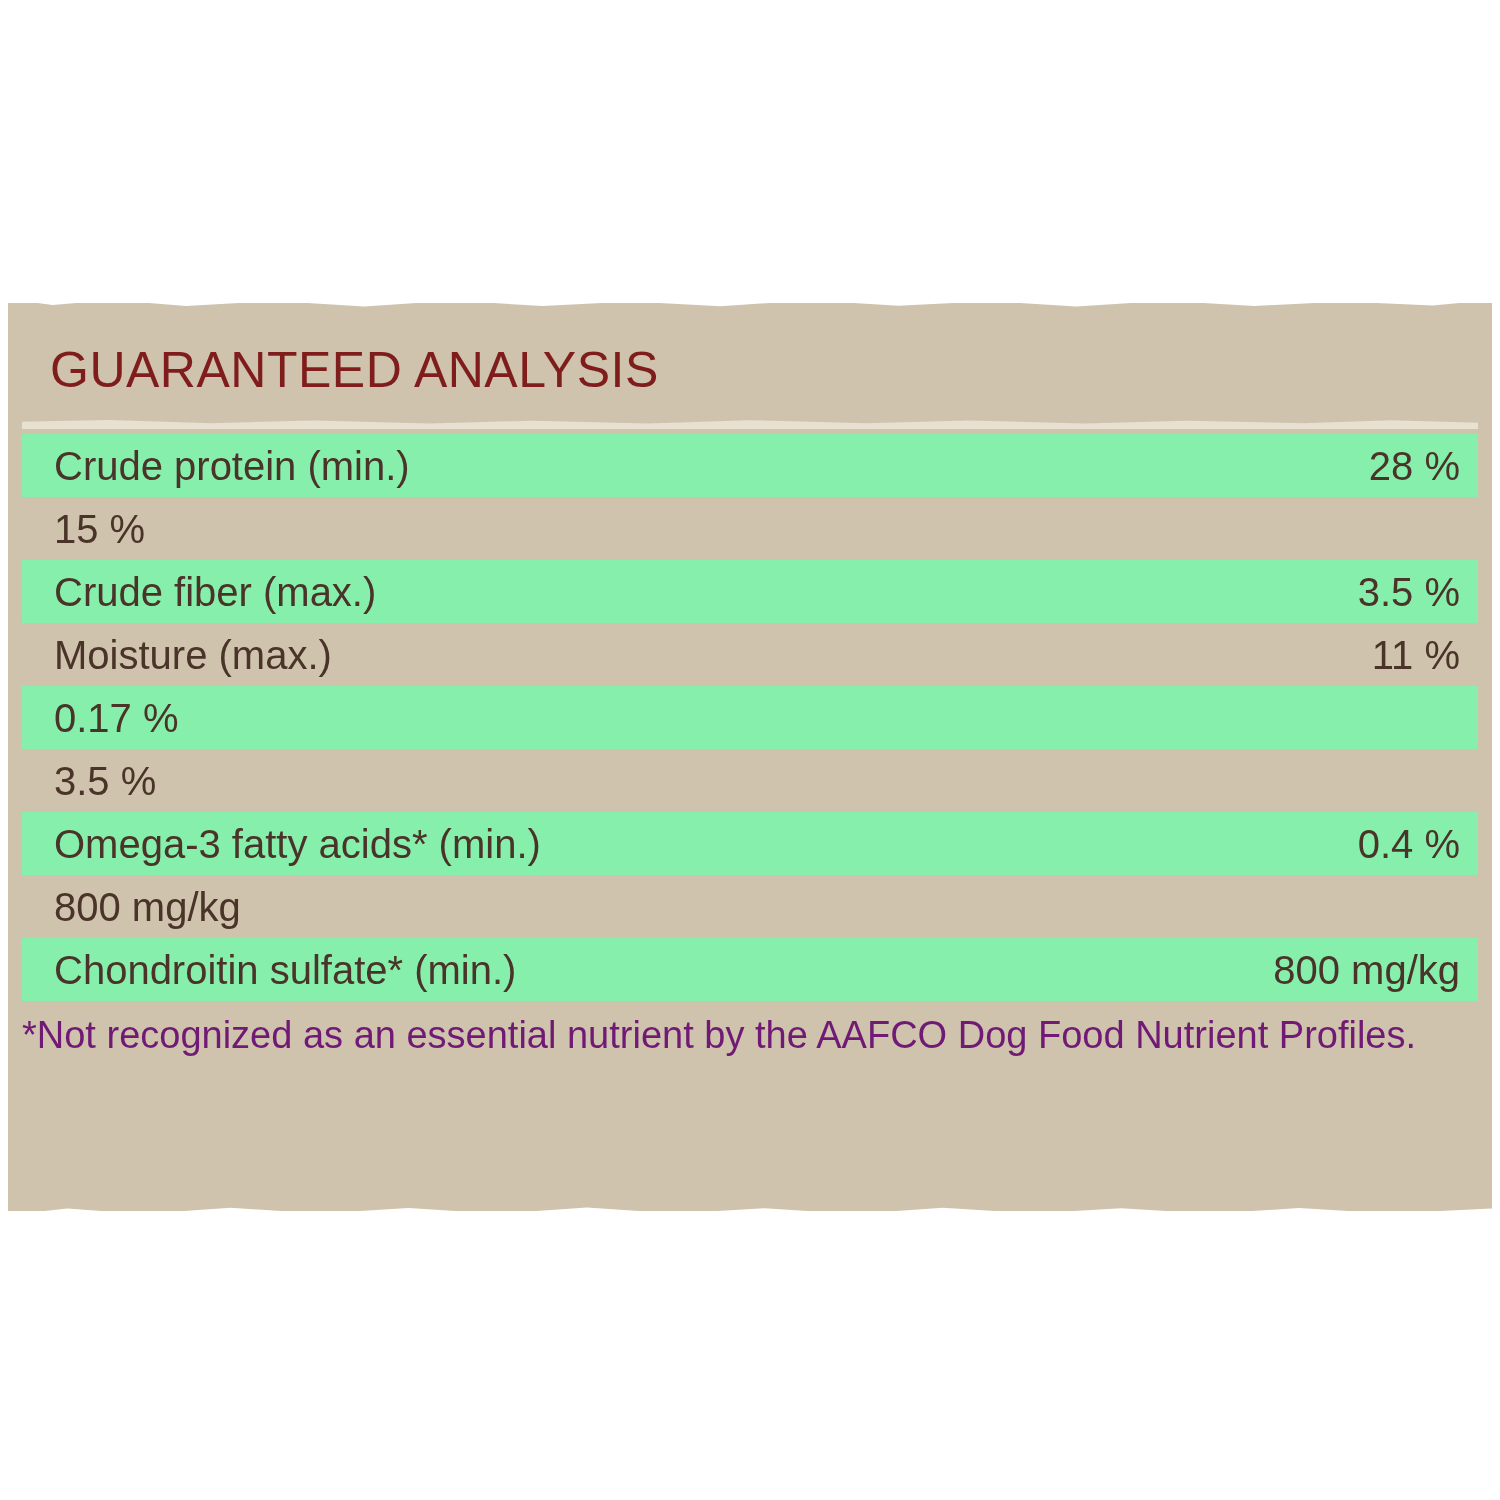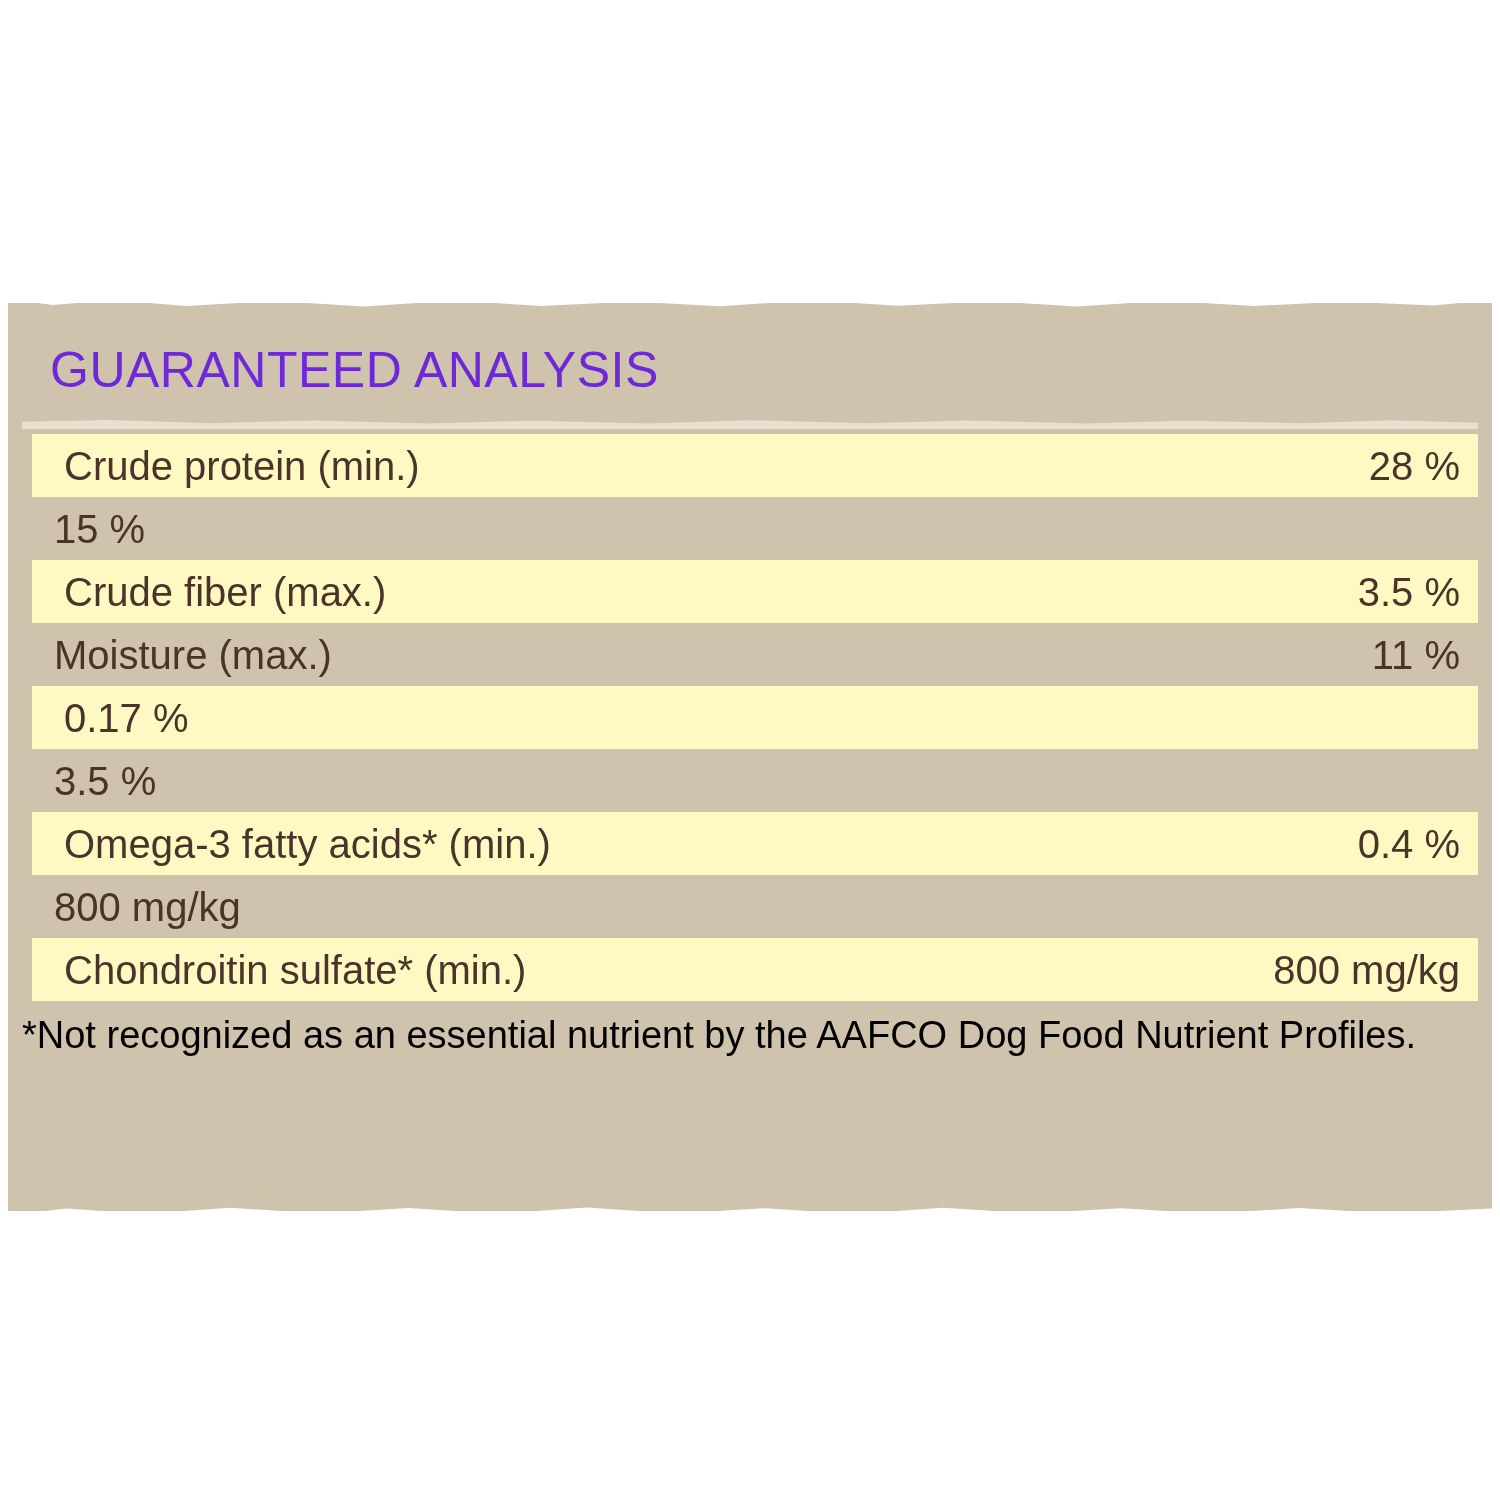--- a/index.html
+++ b/index.html
@@ -40,21 +40,21 @@
     clip-path: polygon(0% 100%, 4% 35%, 9% 90%, 15% 28%, 21% 85%, 27% 30%, 33% 88%, 39% 25%, 45% 86%, 51% 32%, 57% 90%, 63% 28%, 69% 84%, 75% 33%, 81% 88%, 87% 30%, 93% 86%, 100% 35%, 100% 100%);
     pointer-events: none;
   }
 
   .title {
     position: absolute;
     left: 42px;
     top: 38px;
     font-size: 50px;
     letter-spacing: 0.5px;
-    color: #6d28d9;
+    color: #7f1d1d;
     white-space: nowrap;
   }
 
   .title-rule {
     position: absolute;
     left: 14px;
     top: 117px;
     width: 1456px;
     height: 9px;
     background: #e8e0d1;
@@ -71,22 +71,21 @@
   .row {
     position: relative;
     height: 63px;
     display: flex;
     align-items: center;
     justify-content: space-between;
     padding: 0 18px 0 32px;
     box-sizing: border-box;
   }
   .row.striped {
-    background: #fef9c3;
-    margin-left: 10px;
+    background: #86efac;
   }
 
   .row .label {
     font-size: 40px;
     color: #4a3328;
     white-space: nowrap;
     line-height: 1;
   }
   .row .value {
     font-size: 40px;
@@ -96,21 +95,21 @@
     text-align: center;
   }
 
   .footnote {
     position: absolute;
     left: 14px;
     top: 710px;
     width: 1430px;
     font-size: 38px;
     line-height: 1.16;
-    color: #000000;
+    color: #701a75;
   }
 </style>
 </head>
 <body>
 
 <div id="panel">
 
   <div class="title">GUARANTEED ANALYSIS</div>
 
   <div class="title-rule"></div>

